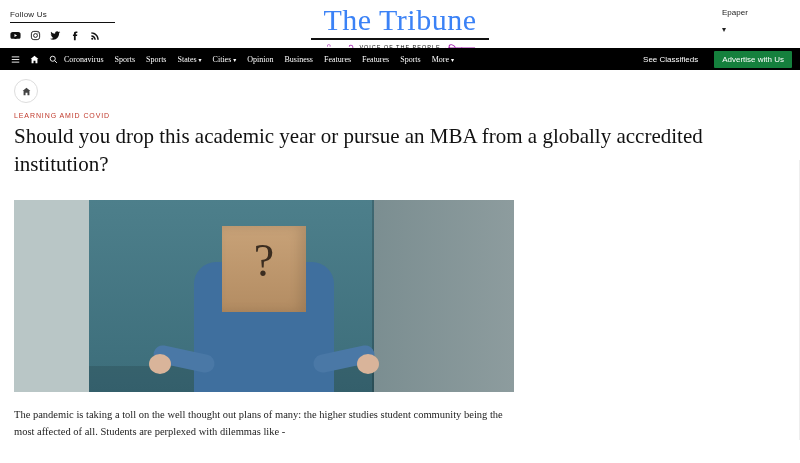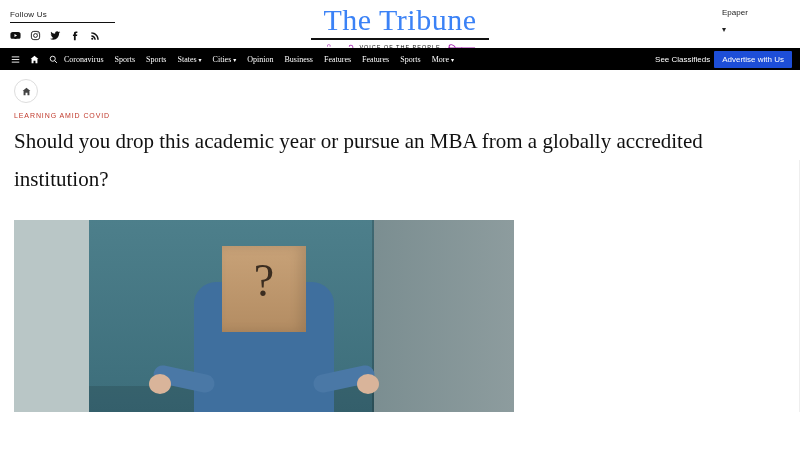--- a/index.html
+++ b/index.html
@@ -161,28 +161,28 @@
     position: relative;
     top: 0px;
   }
   .nav-right {
     position: absolute;
     right: 8px;
     top: 0;
     height: 22px;
     display: flex;
     align-items: center;
-    gap: 4px;
+    gap: 16px;
   }
   .see-classifieds {
     font-size: 8px;
     color: #fff;
   }
   .advertise-btn {
-    background: #1d4ed8;
+    background: #15803d;
     color: #fff;
     font-size: 8px;
     padding: 4px 8px;
     border: none;
     border-radius: 1px;
     cursor: pointer;
     font-family: "Liberation Sans", sans-serif;
   }
 
   
@@ -211,21 +211,21 @@
     font-size: 7px;
     color: #c0392b;
     letter-spacing: .9px;
     margin-top: 6px;
     margin-bottom: 3px;
     text-transform: uppercase;
   }
   .headline {
     font-family: "Liberation Serif", serif;
     font-size: 21px;
-    line-height: 38px;
+    line-height: 28px;
     color: #111;
     font-weight: normal;
     margin: 0;
     max-width: 745px;
   }
   .hero {
     margin-top: 22px;
     width: 500px;
     height: 192px;
     position: relative;
@@ -480,16 +480,17 @@
         <div class="hero-arm left"></div>
         <div class="hero-arm right"></div>
         <div class="hero-hand left"></div>
         <div class="hero-hand right"></div>
       </div>
       <div class="hero-box">
         <div class="hero-q">?</div>
       </div>
     </div>
 
+    <p class="body-text">The pandemic is taking a toll on the well thought out plans of many: the higher studies student community being the most affected of all. Students are perplexed with dilemmas like -</p>
 
     <div class="right-rail"></div>
   </div>
 </div>
 
 </body></html>

